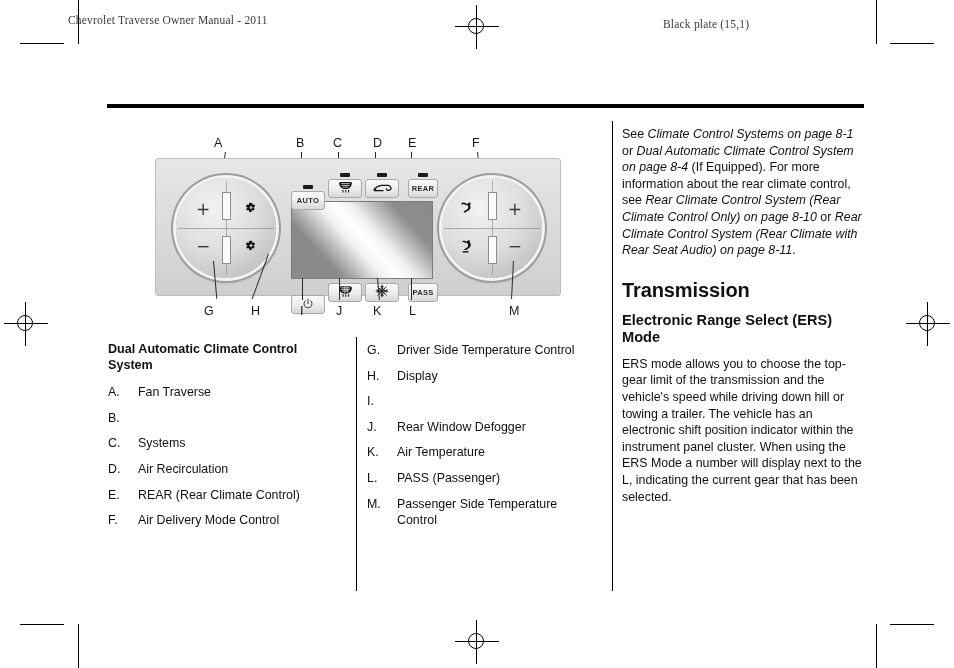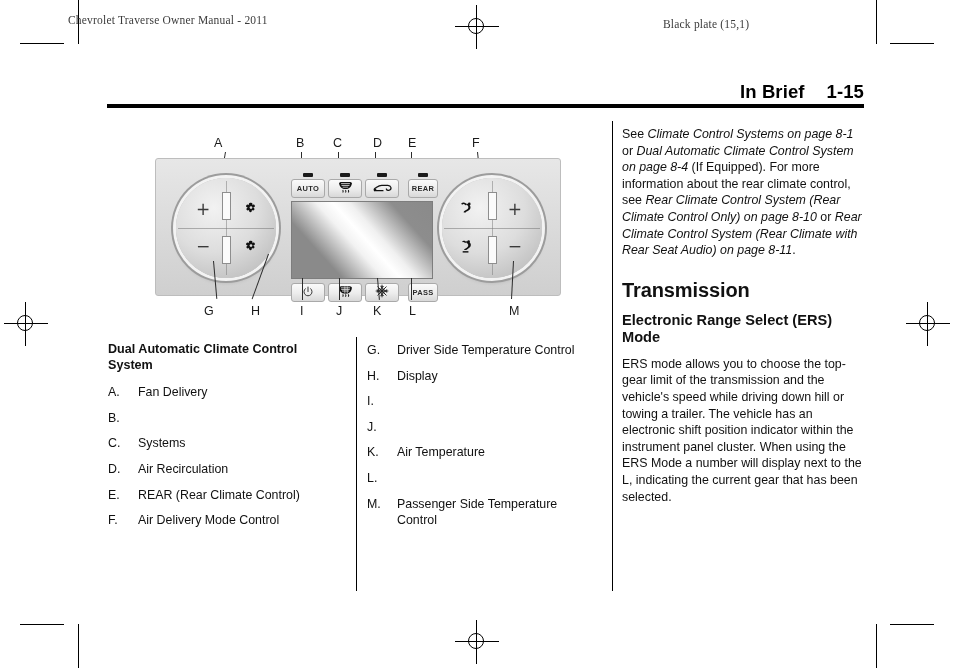--- a/index.html
+++ b/index.html
@@ -228,21 +228,21 @@
     left: 50%;
     margin-left: -5px;
     width: 10px;
     height: 4px;
     background: #1b1b1b;
     border-radius: 1px;
   }
   .btn-row-top .ctl-btn { top: 20px; }
   .btn-row-bot .ctl-btn { top: 124px; }
 
-  .cbtn-1 { left: 135px; width: 34px; }
+  .cbtn-1 { left: 135px; width: 34px; margin-top: 12px; }
   .cbtn-2 { left: 172px; width: 34px; }
   .cbtn-3 { left: 209px; width: 34px; }
   .cbtn-4 { left: 252px; width: 30px; }
 
   .fig-label {
     position: absolute;
     font-size: 12.5px;
     color: #1a1a1a;
     font-family: "Liberation Sans", sans-serif;
   }
@@ -331,24 +331,20 @@
 <div class="regmark" style="left:906px; top:302px;">
   <div class="rm-h"></div>
   <div class="rm-v"></div>
   <div class="rm-c"></div>
 </div>
 
 <div class="runhead" id="runhead-left">Chevrolet Traverse Owner Manual - 2011</div>
 <div class="runhead" id="runhead-right">Black plate (15,1)</div>
 
 <div id="page-title-bar">
-  <div class="title-row">
-    <span class="chapter-name">In Brief</span>
-    <span class="page-number">1-15</span>
-  </div>
   <div id="page-title-rule"></div>
 </div>
 
 <div class="col-rule" id="col-rule-mid"></div>
 <div class="col-rule" id="col-rule-right"></div>
 
 <div id="climate-figure">
 
   <span class="fig-label" style="left:64px; top:0px;">A</span>
   <span class="fig-label" style="left:146px; top:0px;">B</span>
@@ -498,21 +494,21 @@
   <span class="fig-label" style="left:223px; top:168px;">K</span>
   <span class="fig-label" style="left:259px; top:168px;">L</span>
   <span class="fig-label" style="left:359px; top:168px;">M</span>
 </div>
 
 <div class="col" id="col-left">
   <div class="sect-head-bold">Dual Automatic Climate Control System</div>
 
   <div class="list-item">
     <span class="li-key">A.</span>
-    <span class="li-text">Fan Delivery</span>
+    <span class="li-text">Fan Traverse</span>
   </div>
   <div class="list-item">
     <span class="li-key">B.</span>
   </div>
   <div class="list-item">
     <span class="li-key">C.</span>
     <span class="li-text">Systems</span>
   </div>
   <div class="list-item">
     <span class="li-key">D.</span>
@@ -535,27 +531,29 @@
   </div>
   <div class="list-item">
     <span class="li-key">H.</span>
     <span class="li-text">Display</span>
   </div>
   <div class="list-item">
     <span class="li-key">I.</span>
   </div>
   <div class="list-item">
     <span class="li-key">J.</span>
+    <span class="li-text">Rear Window Defogger</span>
   </div>
   <div class="list-item">
     <span class="li-key">K.</span>
     <span class="li-text">Air Temperature</span>
   </div>
   <div class="list-item">
     <span class="li-key">L.</span>
+    <span class="li-text">PASS (Passenger)</span>
   </div>
   <div class="list-item">
     <span class="li-key">M.</span>
     <span class="li-text">Passenger Side Temperature Control</span>
   </div>
 </div>
 
 <div class="col" id="col-right">
   <p class="para"><span>See </span><span class="it">Climate Control Systems on page 8-1</span><span> or </span><span class="it">Dual Automatic Climate Control System on page 8-4</span><span> (If Equipped). For more information about the rear climate control, see </span><span class="it">Rear Climate Control System (Rear Climate Control Only) on page 8-10</span><span> or </span><span class="it">Rear Climate Control System (Rear Climate with Rear Seat Audio) on page 8-11</span><span>.</span></p>
 

